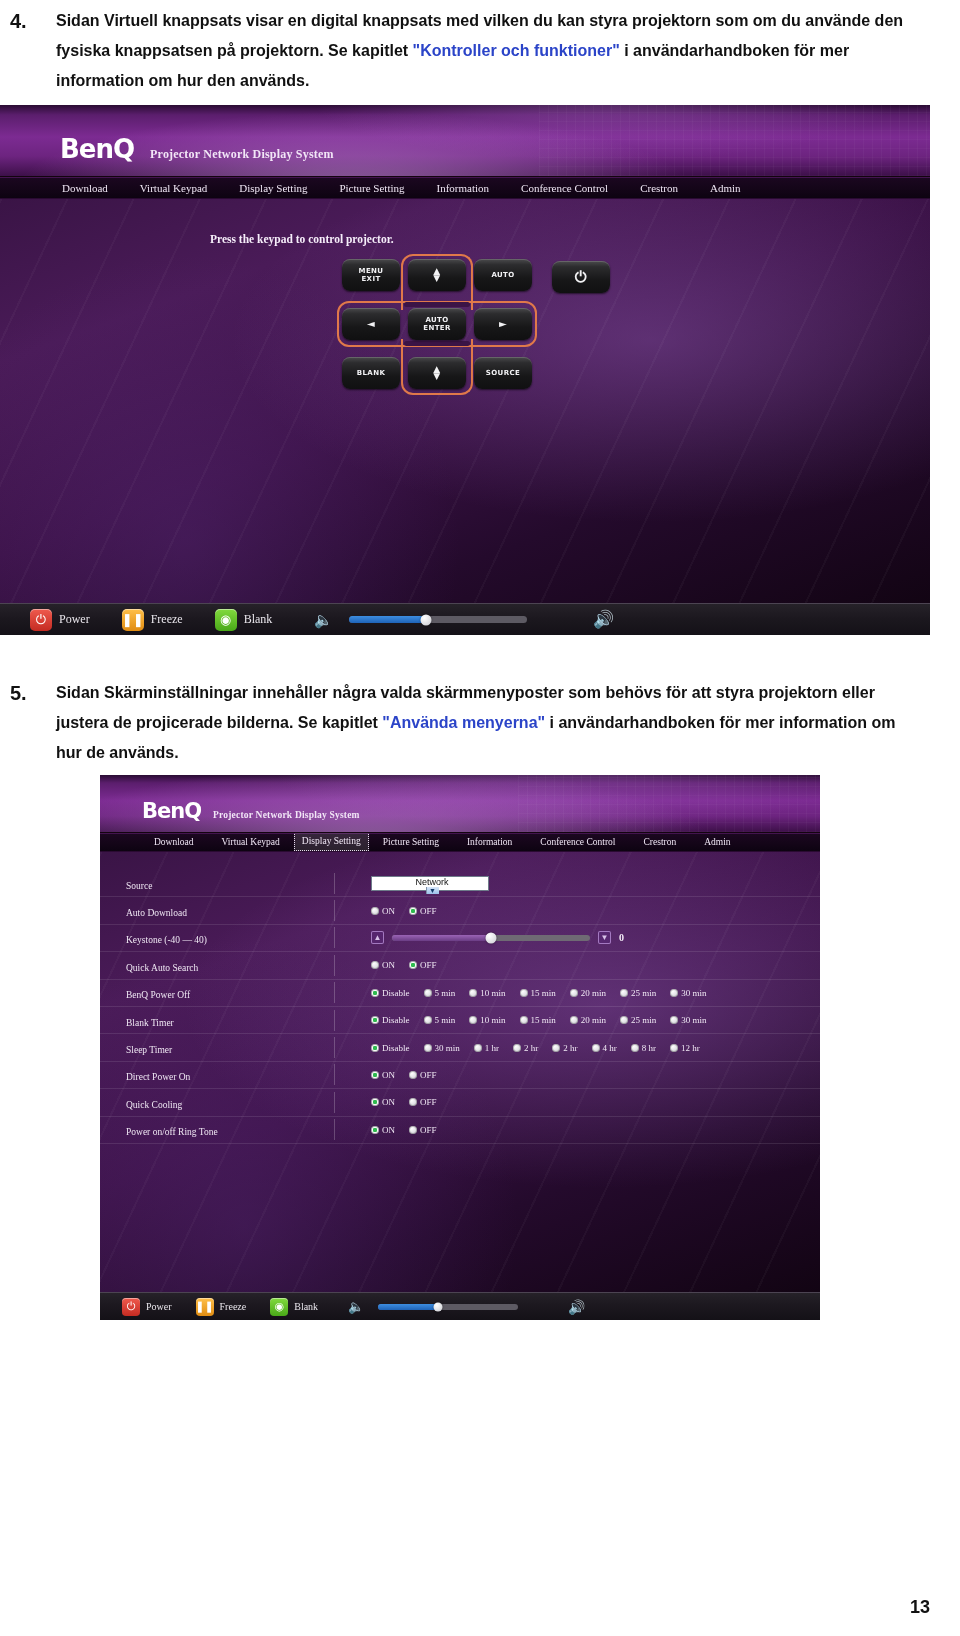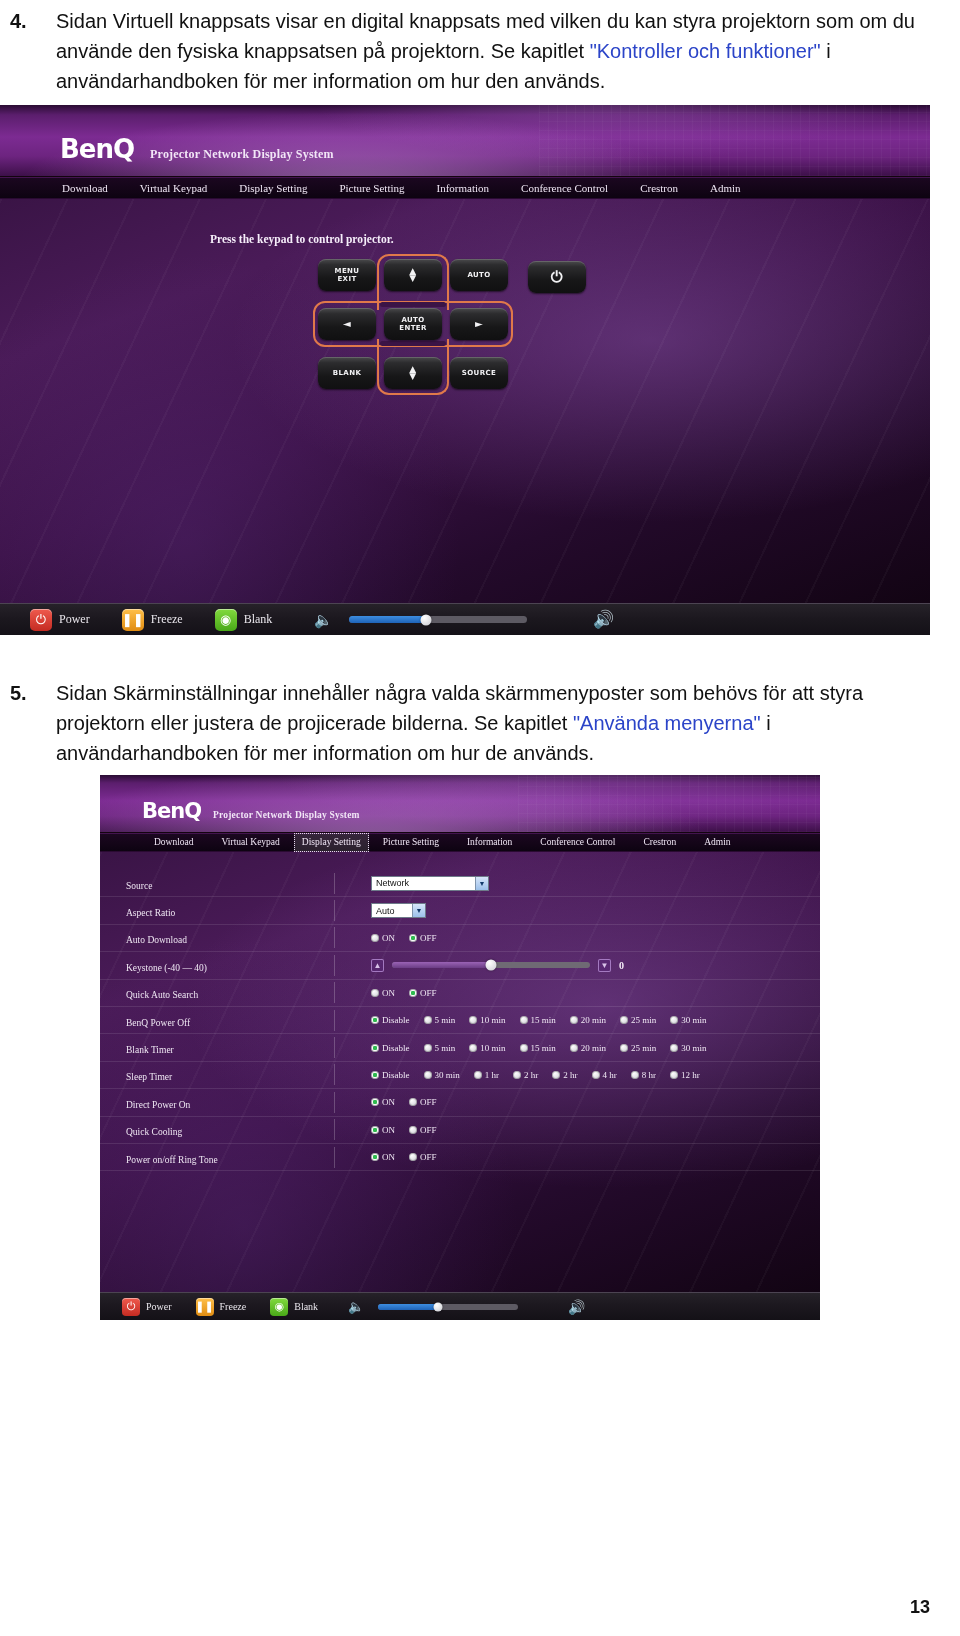--- a/index.html
+++ b/index.html
@@ -22,24 +22,24 @@
   .doc-num {
     width: 46px;
     flex: 0 0 46px;
     font-size: 20px;
     font-weight: 700;
     line-height: 30px;
     color: #111;
   }
   .doc-body {
     flex: 1;
-    font-size: 20px;
+    font-size: 16px;
     line-height: 30px;
     color: #111;
-    font-weight: 400;
+    font-weight: 700;
   }
   .lnk { color: #2b44c8; }
   .para1 { padding-top: 6px; }
   .para2 { padding-top: 18px; }
 
   
   .shot {
     position: relative;
     overflow: hidden;
     background: #ef4444;
@@ -84,21 +84,21 @@
   .benq-sub {
     font-family: "Liberation Serif", serif;
     font-size: 12px;
     font-weight: 700;
     color: #f2e6f7;
     letter-spacing: .2px;
   }
 
   .benq-nav {
     display: flex;
-    align-items: center;
+    align-items: flex-end;
     height: 22px;
     background: linear-gradient(180deg,#1b0720 0%, #140518 55%, #0d0311 100%);
     border-top: 1px solid #43144f;
     border-bottom: 1px solid #2a0a32;
     padding: 0 46px;
   }
   .nav-item {
     font-family: "Liberation Serif", serif;
     font-size: 11px;
     color: #efe6f4;
@@ -182,21 +182,21 @@
     left: 210px; top: 22px;
     font-family:"Liberation Serif",serif;
     font-size: 11.5px;
     font-weight:700;
     color: #f6eefa;
     z-index: 3;
     margin-top: 12px;
   }
   .keypad {
     position: absolute;
-    left: 318px; top: 60px;
+    left: 342px; top: 60px;
     width: 250px; height: 135px;
     z-index: 3;
   }
   .kbtn {
     position: absolute;
     width: 58px; height: 32px;
     border-radius: 8px;
     background: linear-gradient(180deg,#4b4b4d 0%, #2c2c2e 18%, #171718 60%, #101011 100%);
     box-shadow: 0 1px 2px rgba(0,0,0,.6), inset 0 1px 0 rgba(255,255,255,.16);
     display:flex; align-items:center; justify-content:center;
@@ -487,36 +487,27 @@
     <div class="nav-item">Conference Control</div>
     <div class="nav-item">Crestron</div>
     <div class="nav-item">Admin</div>
   </div>
 
   <div class="benq-body">
 
     <div class="srow">
       <div class="srow-label">Source</div>
       <div class="srow-ctl">
-        <div class="sel-box" style="width:118px;">
+        <div class="sel-box" style="width:118px;flex-direction:column;">
           <span class="val">Network</span>
           <span class="sel-arrow">▼</span>
         </div>
       </div>
     </div>
 
-    <div class="srow">
-      <div class="srow-label">Aspect Ratio</div>
-      <div class="srow-ctl">
-        <div class="sel-box" style="width:55px;">
-          <span class="val">Auto</span>
-          <span class="sel-arrow">▼</span>
-        </div>
-      </div>
-    </div>
 
     <div class="srow">
       <div class="srow-label">Auto Download</div>
       <div class="srow-ctl">
         <span class="radio">
           <span class="dot"></span>
           <span>ON</span>
         </span>
         <span class="radio">
           <span class="dot on"></span>

